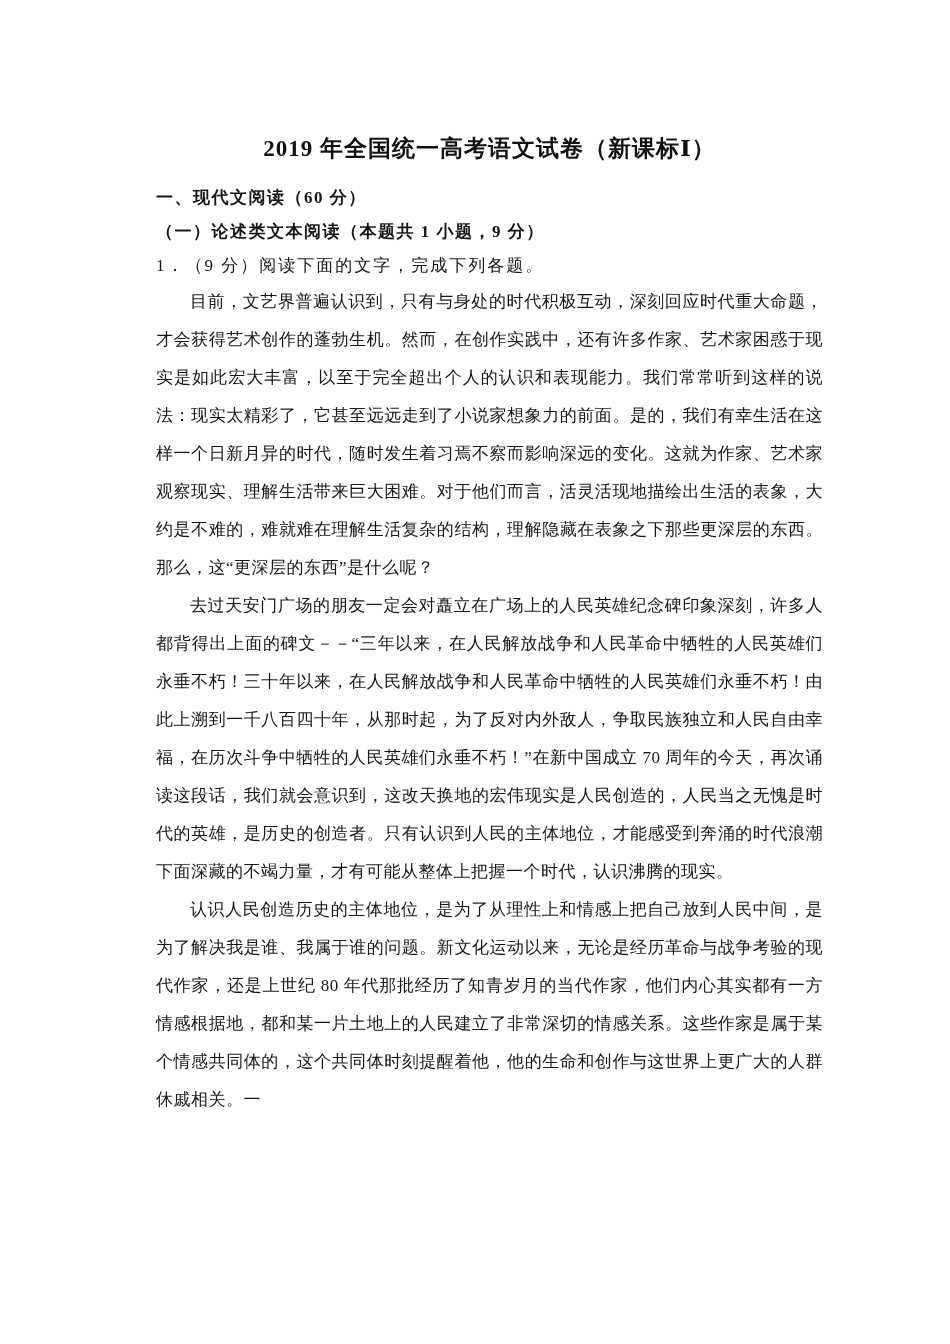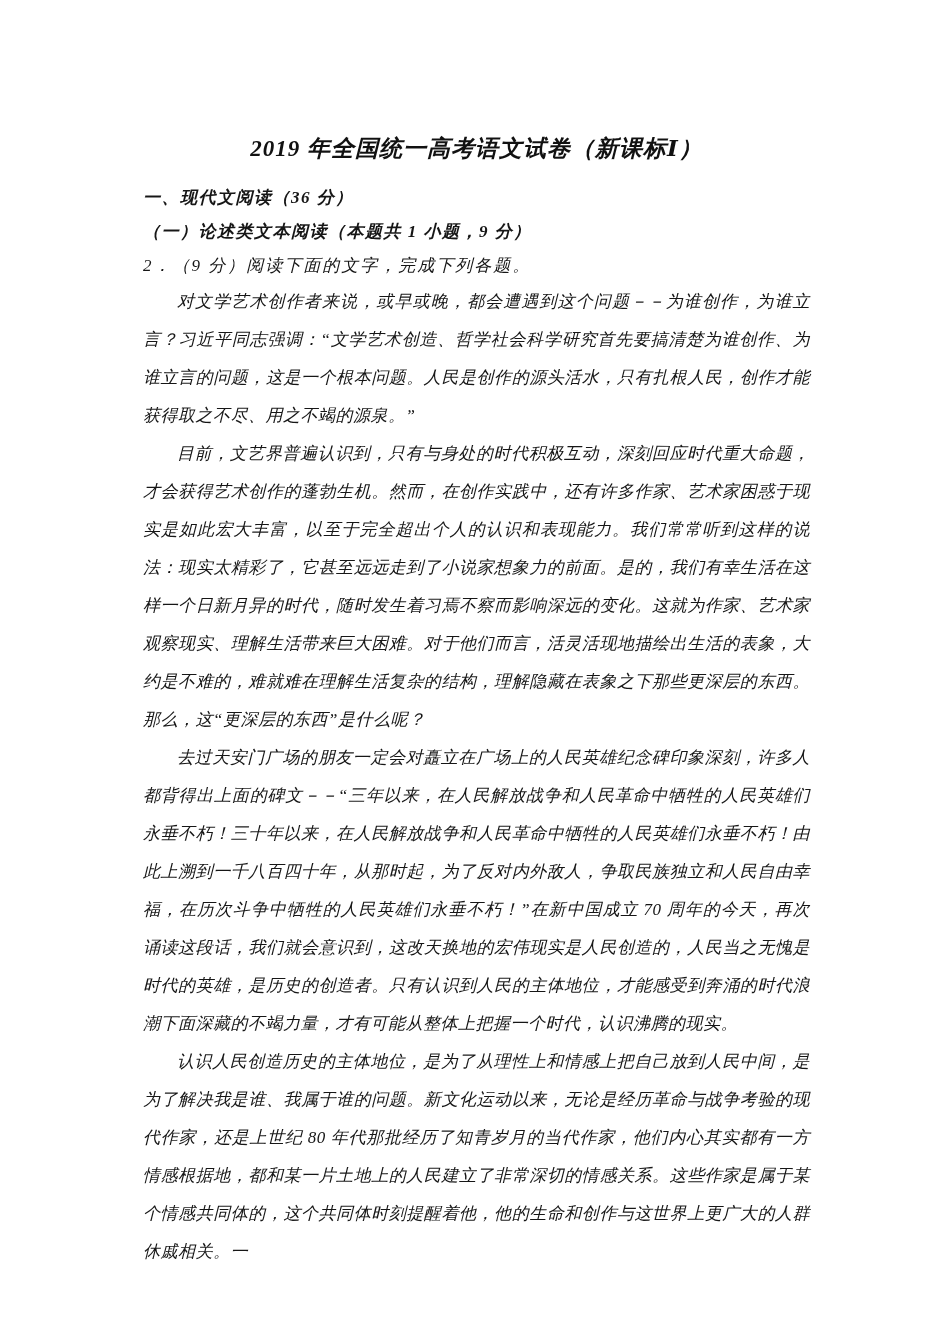--- a/index.html
+++ b/index.html
@@ -11,24 +11,23 @@
     position: relative;
     width: 950px;
     height: 1344px;
     margin: 0 auto;
     background: #ffffff;
     color: #161616;
     overflow: hidden;
   }
   .content {
     position: absolute;
-    left: 143px;
+    left: 156px;
     top: 0;
     width: 667px;
-    font-style: italic;
   }
   .title {
     padding-top: 132px;
     line-height: 33px;
     font-size: 23px;
     font-weight: bold;
     text-align: center;
     letter-spacing: 1px;
     color: #111111;
   }
@@ -78,22 +77,21 @@
     font-weight: bold;
     font-size: 15px;
   }
 </style>
 </head>
 <body>
 
 <div class="page">
   <div class="content">
     <h1 class="title">2019 年全国统一高考语文试卷（新课标Ⅰ）</h1>
-    <h2 class="section-heading">一、现代文阅读（36 分）</h2>
+    <h2 class="section-heading">一、现代文阅读（60 分）</h2>
     <h3 class="subsection-heading">（一）论述类文本阅读（本题共 1 小题，9 分）</h3>
-    <div class="question">2．（9 分）阅读下面的文字，完成下列各题。</div>
-    <p class="para">对文学艺术创作者来说，或早或晚，都会遭遇到这个问题－－为谁创作，为谁立言？习近平同志强调：“文学艺术创造、哲学社会科学研究首先要搞清楚为谁创作、为谁立言的问题，这是一个根本问题。人民是创作的源头活水，只有扎根人民，创作才能获得取之不尽、用之不竭的源泉。”</p>
+    <div class="question">1．（9 分）阅读下面的文字，完成下列各题。</div>
     <p class="para">目前，文艺界普遍认识到，只有与身处的时代积极互动，深刻回应时代重大命题，才会获得艺术创作的蓬勃生机。然而，在创作实践中，还有许多作家、艺术家困惑于现实是如此宏大丰富，以至于完全超出个人的认识和表现能力。我们常常听到这样的说法：现实太精彩了，它甚至远远走到了小说家想象力的前面。是的，我们有幸生活在这样一个日新月异的时代，随时发生着习焉不察而影响深远的变化。这就为作家、艺术家观察现实、理解生活带来巨大困难。对于他们而言，活灵活现地描绘出生活的表象，大约是不难的，难就难在理解生活复杂的结构，理解隐藏在表象之下那些更深层的东西。那么，这“更深层的东西”是什么呢？</p>
     <p class="para">去过天安门广场的朋友一定会对矗立在广场上的人民英雄纪念碑印象深刻，许多人都背得出上面的碑文－－“三年以来，在人民解放战争和人民革命中牺牲的人民英雄们永垂不朽！三十年以来，在人民解放战争和人民革命中牺牲的人民英雄们永垂不朽！由此上溯到一千八百四十年，从那时起，为了反对内外敌人，争取民族独立和人民自由幸福，在历次斗争中牺牲的人民英雄们永垂不朽！”在新中国成立 70 周年的今天，再次诵读这段话，我们就会意识到，这改天换地的宏伟现实是人民创造的，人民当之无愧是时代的英雄，是历史的创造者。只有认识到人民的主体地位，才能感受到奔涌的时代浪潮下面深藏的不竭力量，才有可能从整体上把握一个时代，认识沸腾的现实。</p>
     <p class="para">认识人民创造历史的主体地位，是为了从理性上和情感上把自己放到人民中间，是为了解决我是谁、我属于谁的问题。新文化运动以来，无论是经历革命与战争考验的现代作家，还是上世纪 80 年代那批经历了知青岁月的当代作家，他们内心其实都有一方情感根据地，都和某一片土地上的人民建立了非常深切的情感关系。这些作家是属于某个情感共同体的，这个共同体时刻提醒着他，他的生命和创作与这世界上更广大的人群休戚相关。一</p>
   </div>
 
 </div>
 
 </body></html>

